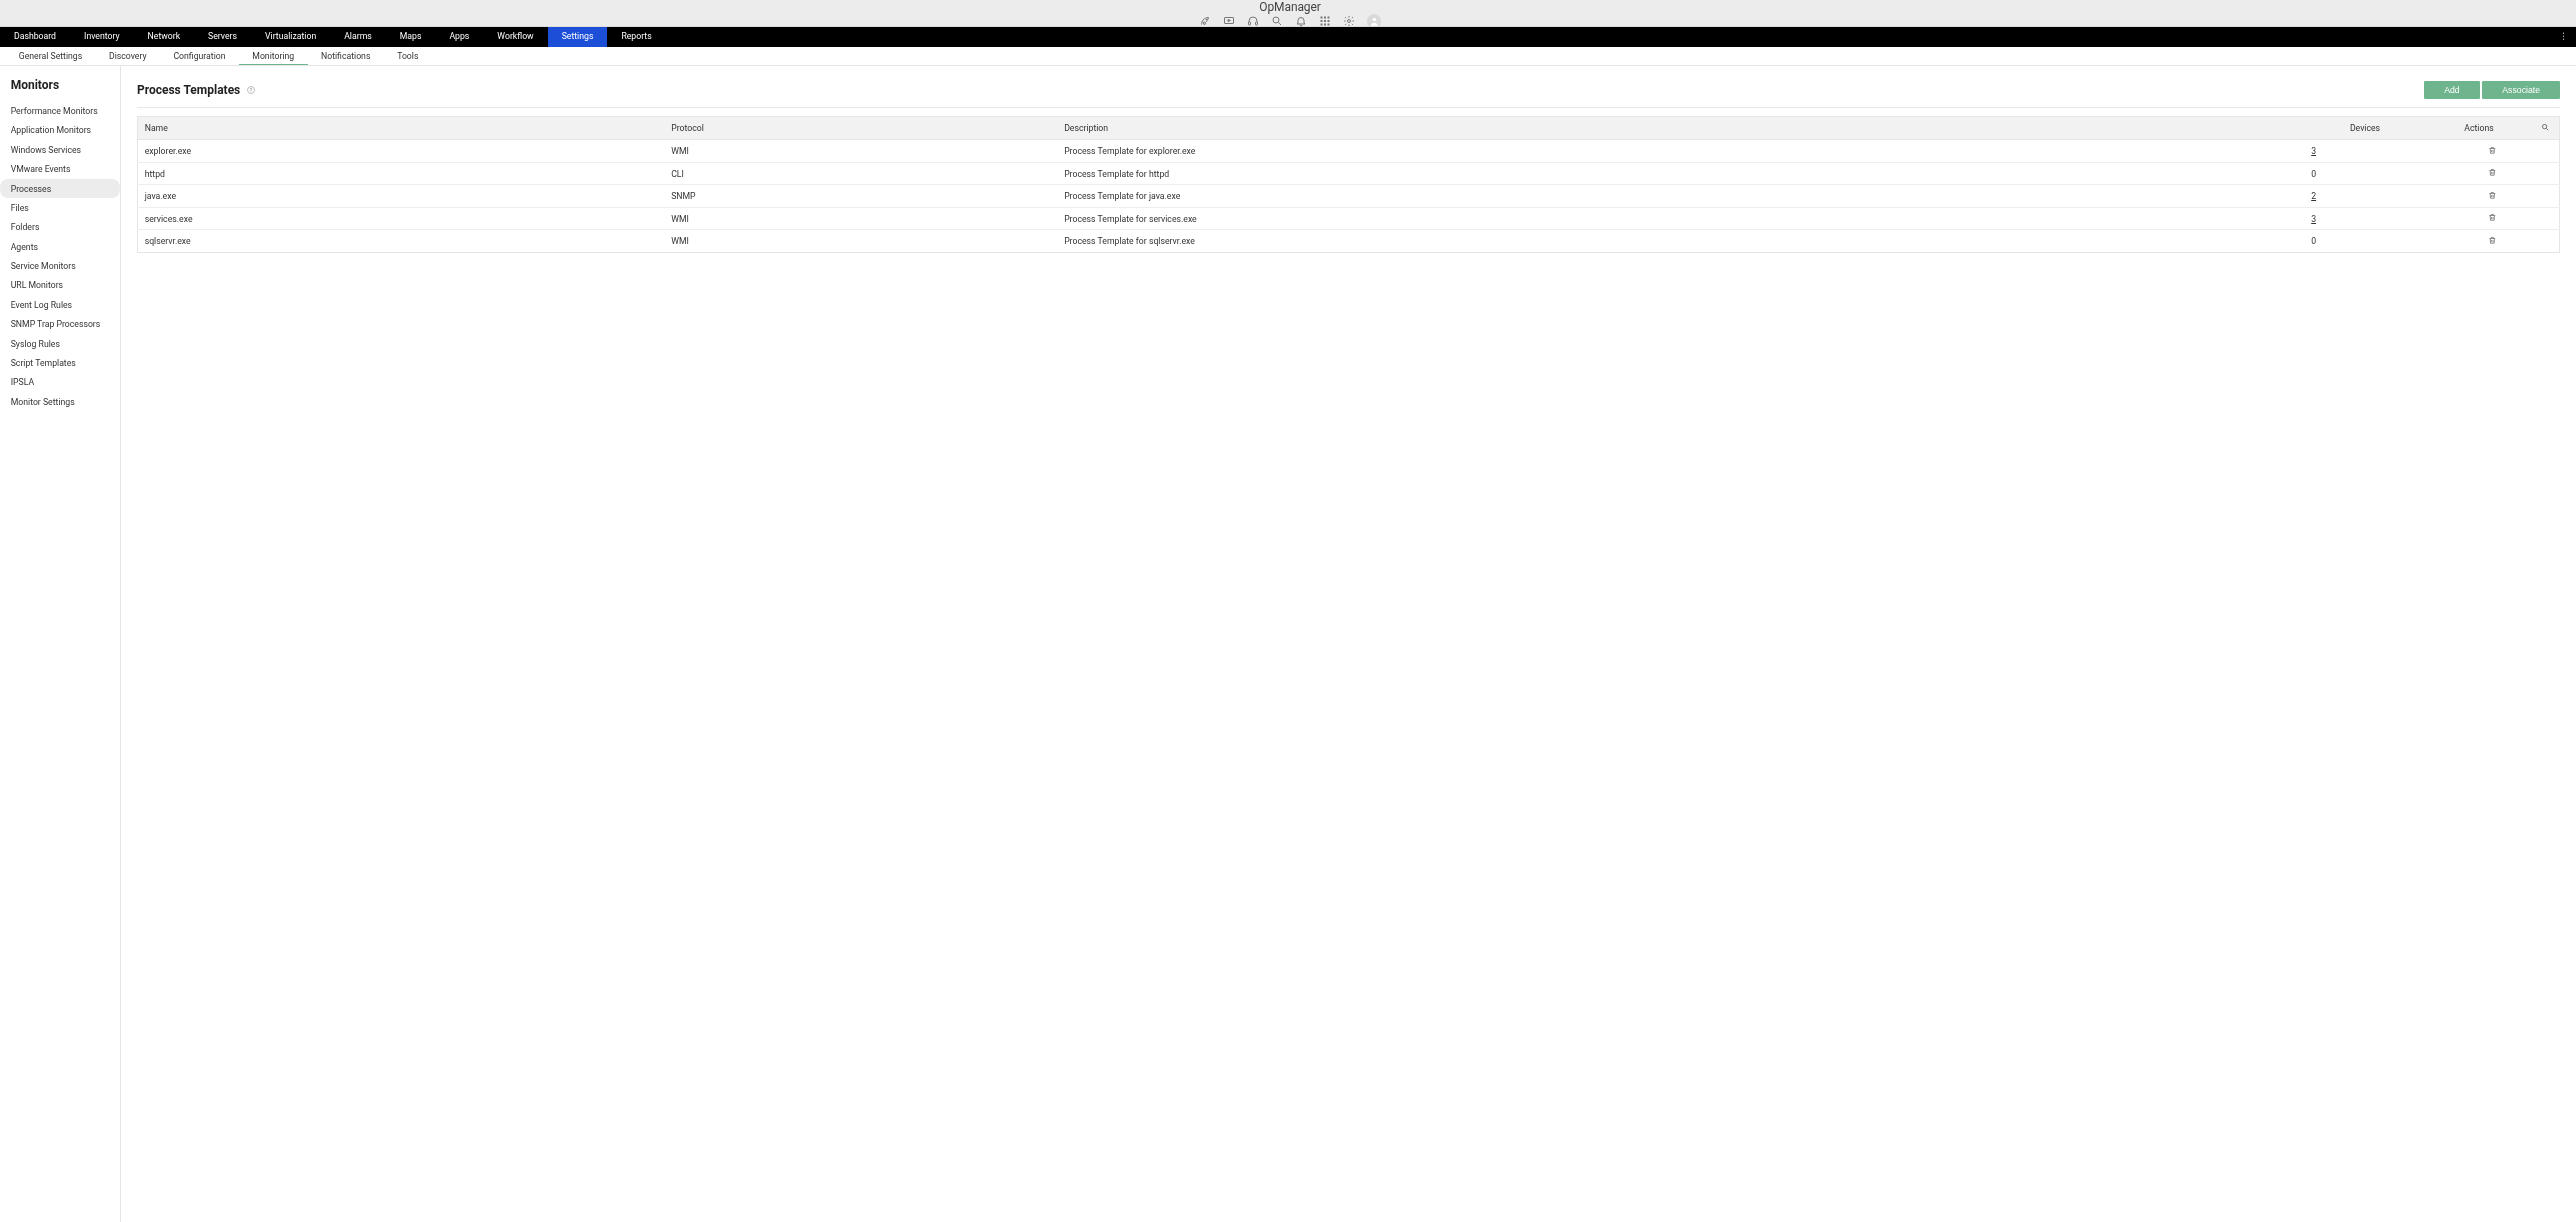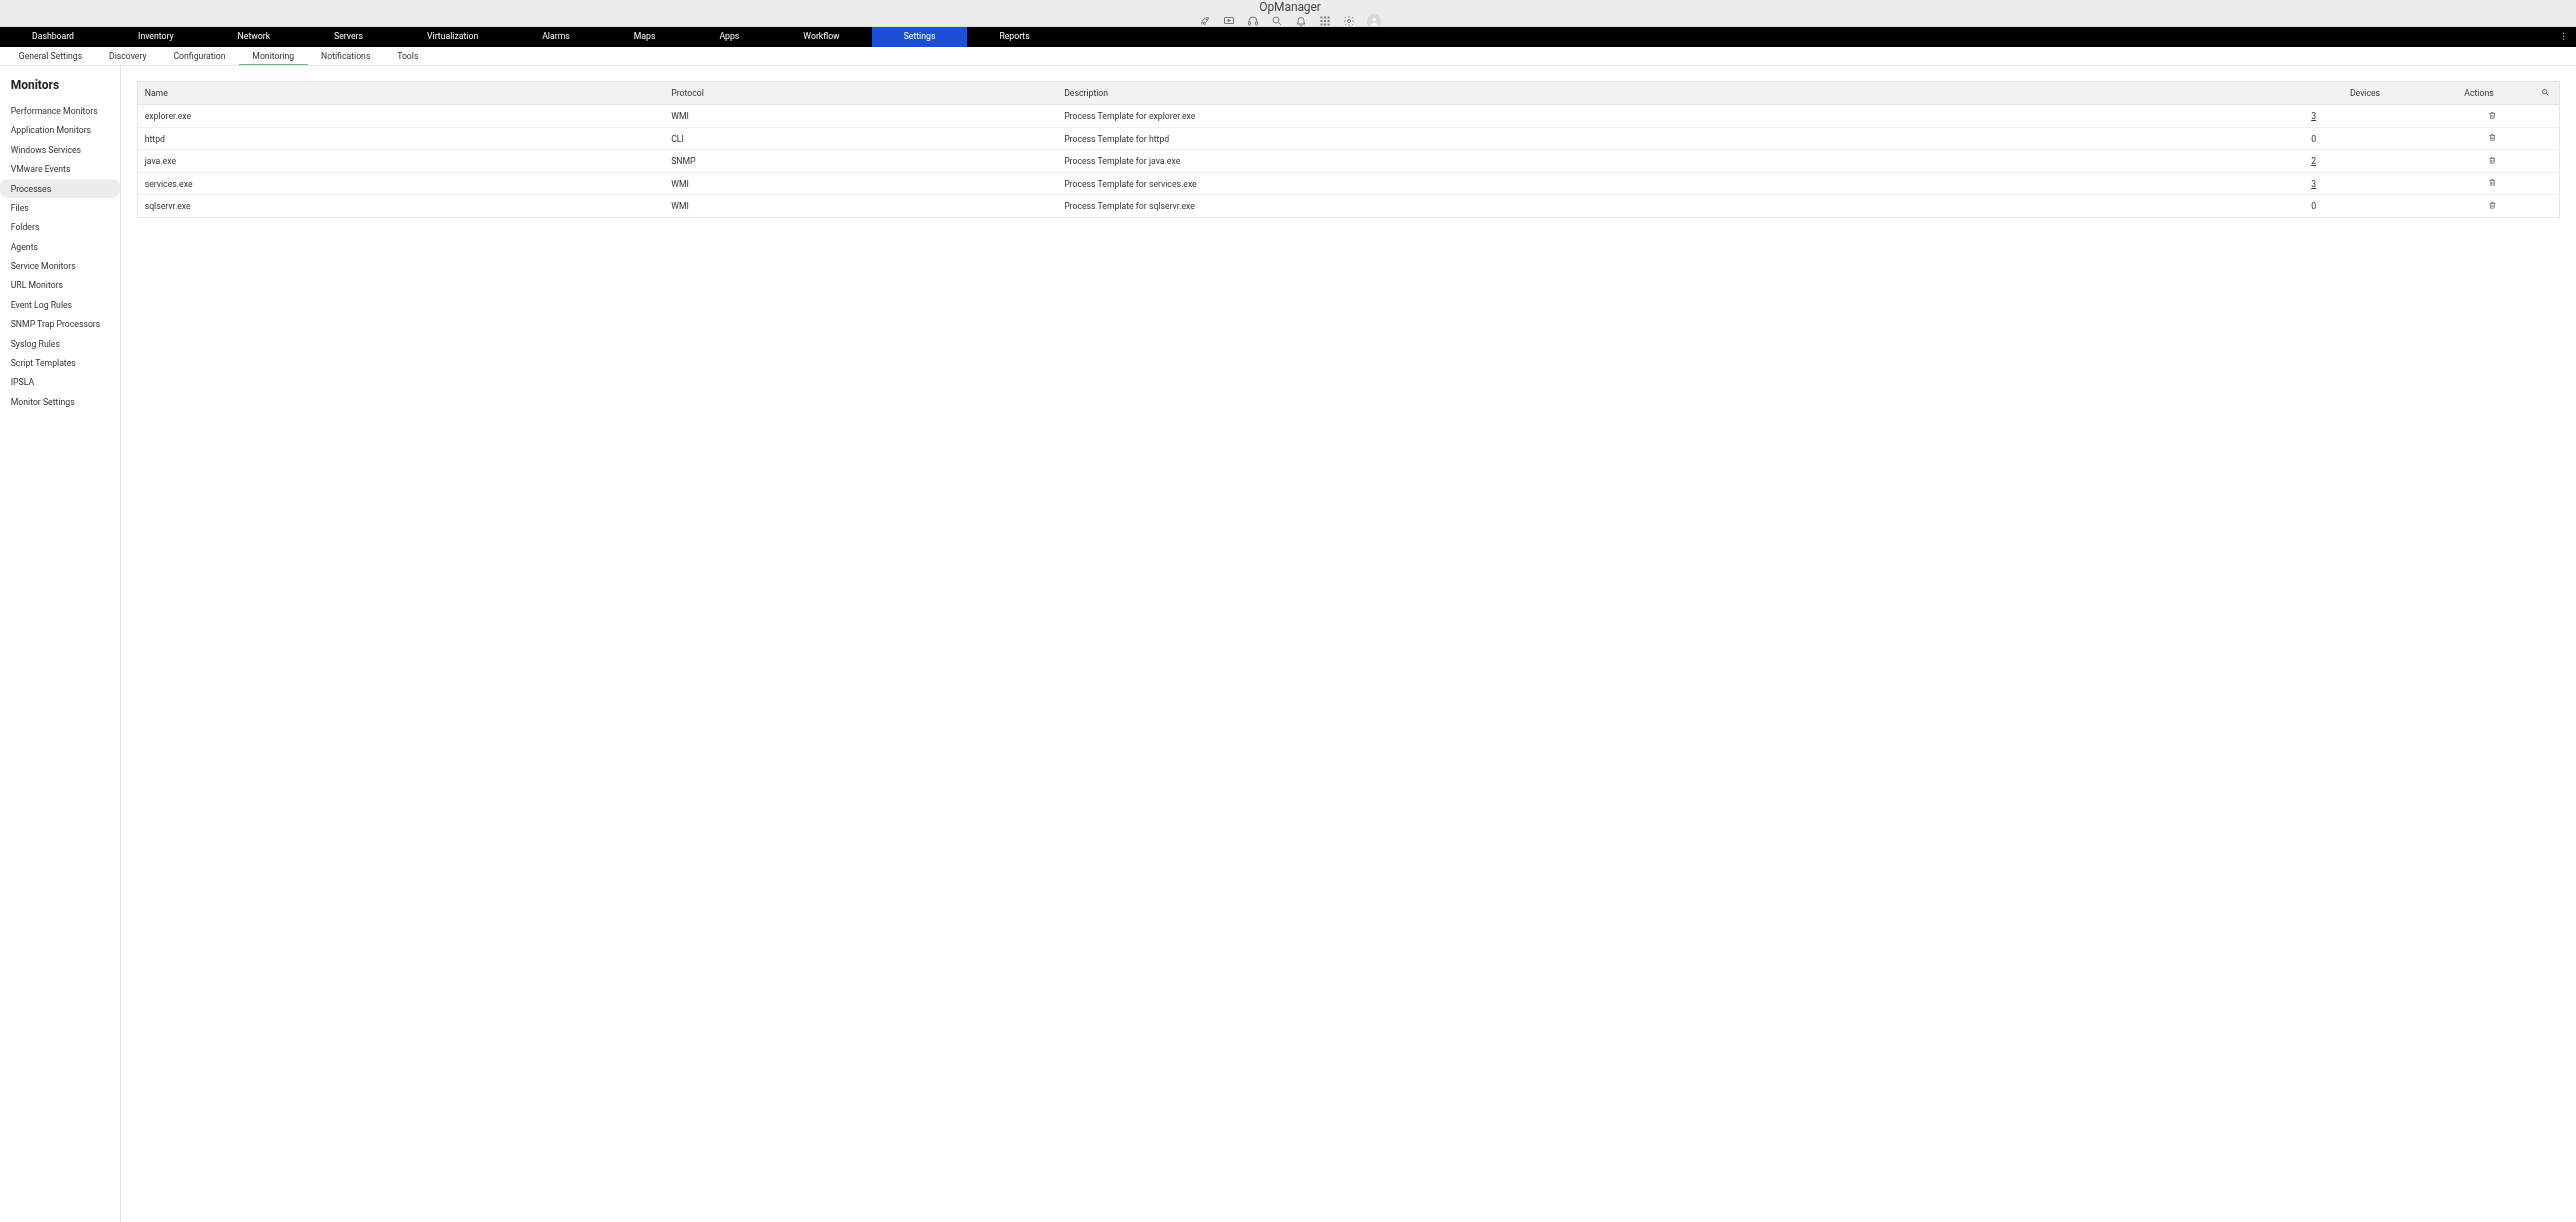--- a/index.html
+++ b/index.html
@@ -61,21 +61,21 @@
     .main-nav {
       background: #000;
       display: flex;
       align-items: center;
       height: 19.5px;
       position: relative;
     }
     .main-nav .nav-item {
       color: #fff;
       font-size: 8.7px;
-      padding: 0 32px;
+      padding: 0 14px;
       line-height: 19.5px;
       cursor: pointer;
       white-space: nowrap;
     }
     .main-nav .nav-item.active {
       background: #1d4ed8;
     }
     .main-nav .kebab {
       margin-left: auto;
       color: #fff;
@@ -325,20 +325,30 @@
         <div class="sidebar-item">Event Log Rules</div>
         <div class="sidebar-item">SNMP Trap Processors</div>
         <div class="sidebar-item">Syslog Rules</div>
         <div class="sidebar-item">Script Templates</div>
         <div class="sidebar-item">IPSLA</div>
         <div class="sidebar-item">Monitor Settings</div>
       </div>
   </div>
 
   <div class="content">
+    <div class="content-header">
+      <div class="title-wrap">
+        <div class="page-title">Process Templates</div>
+        <div class="help-badge">?</div>
+      </div>
+      <div class="btn-group">
+        <button class="btn">Add</button>
+        <button class="btn">Associate</button>
+      </div>
+    </div>
 
     <table class="data">
       <thead>
         <tr>
           <th>Name</th>
           <th>Protocol</th>
           <th>Description</th>
           <th class="col-devices">Devices</th>
           <th class="col-actions">Actions</th>
           <th class="col-search search-th">

